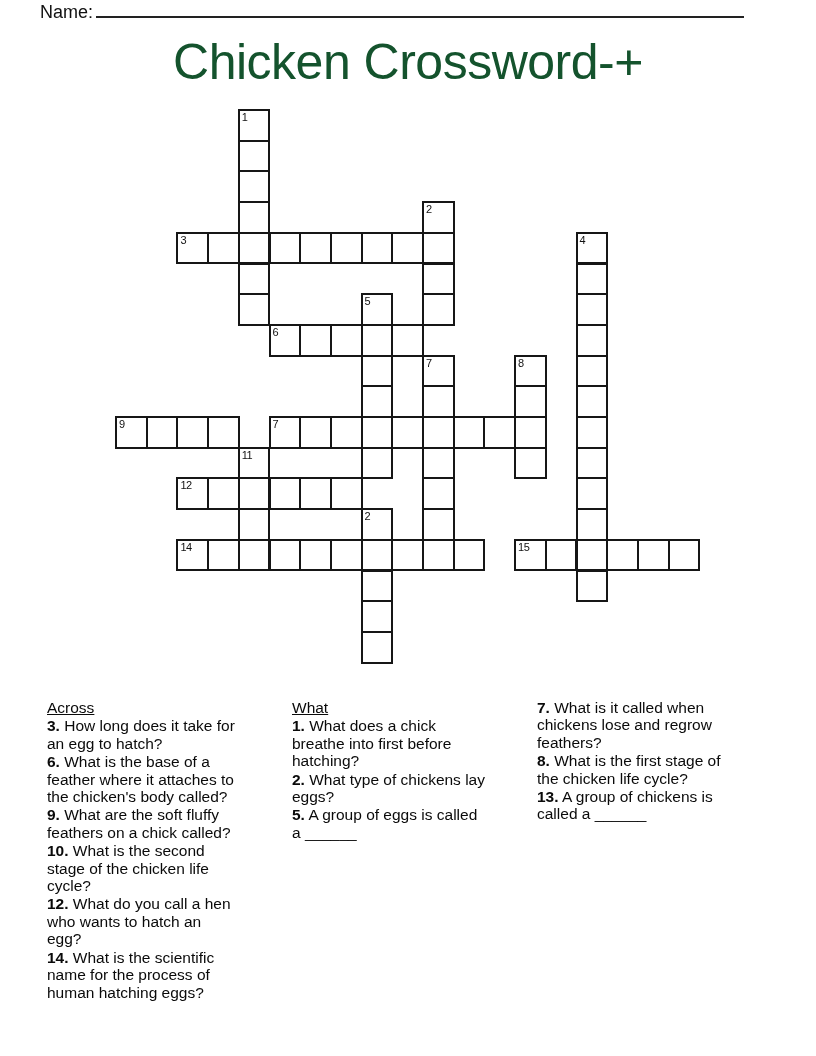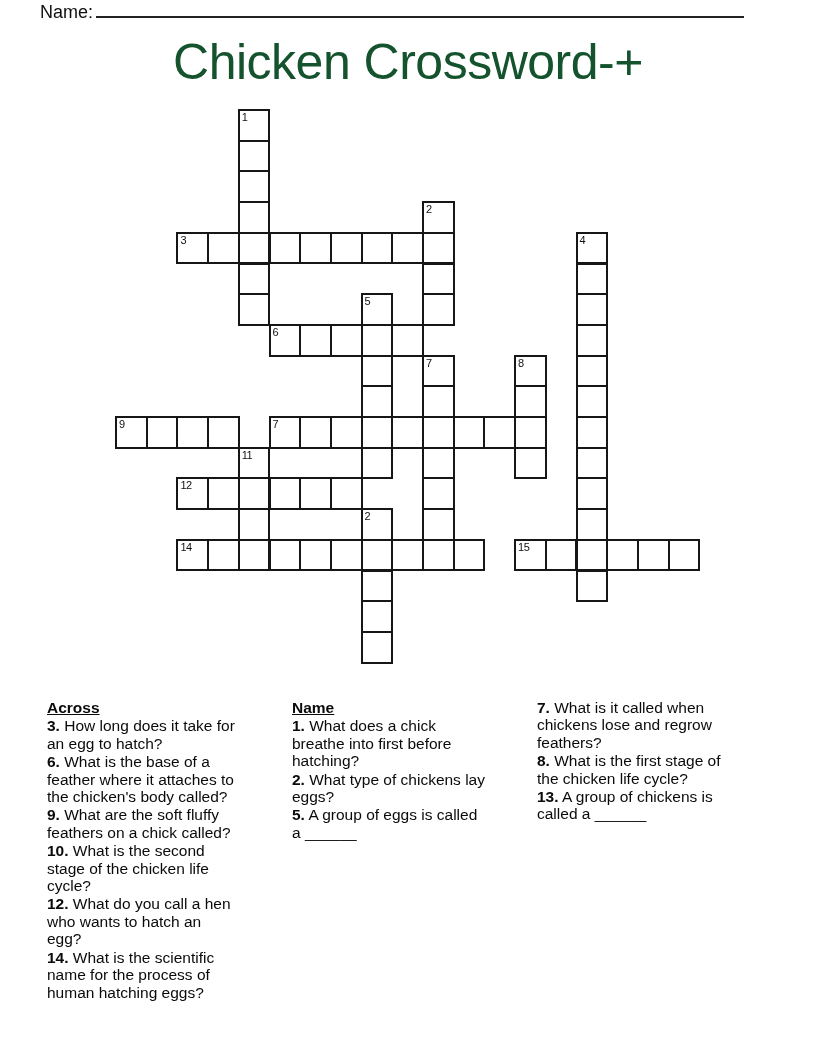--- a/index.html
+++ b/index.html
@@ -68,21 +68,21 @@
     top: 699px;
     width: 193px;
     font-size: 15.5px;
     line-height: 17.4px;
     color: #0a0a0a;
   }
   .clue-col-1 { left: 47px; }
   .clue-col-2 { left: 292px; }
   .clue-col-3 { left: 537px; }
   .clue-header {
-    font-weight: 700;
+    font-weight: 400;
     text-decoration: underline;
     margin: 0 0 1px 0;
   }
   .clue { margin: 0 0 1px 0; }
   .clue b { font-weight: 700; }
 </style>
 </head>
 <body>
 
 <div class="page">
@@ -216,21 +216,21 @@
     <div class="clue-col clue-col-1">
         <div class="clue-header">Across</div>
         <p class="clue"><b>3.</b> How long does it take for an egg to hatch?</p>
         <p class="clue"><b>6.</b> What is the base of a feather where it attaches to the chicken's body called?</p>
         <p class="clue"><b>9.</b> What are the soft fluffy feathers on a chick called?</p>
         <p class="clue"><b>10.</b> What is the second stage of the chicken life cycle?</p>
         <p class="clue"><b>12.</b> What do you call a hen who wants to hatch an egg?</p>
         <p class="clue"><b>14.</b> What is the scientific name for the process of human hatching eggs?</p>
       </div>
     <div class="clue-col clue-col-2">
-        <div class="clue-header">Name</div>
+        <div class="clue-header">What</div>
         <p class="clue"><b>1.</b> What does a chick breathe into first before hatching?</p>
         <p class="clue"><b>2.</b> What type of chickens lay eggs?</p>
         <p class="clue"><b>5.</b> A group of eggs is called a ______</p>
       </div>
     <div class="clue-col clue-col-3">
         <p class="clue"><b>7.</b> What is it called when chickens lose and regrow feathers?</p>
         <p class="clue"><b>8.</b> What is the first stage of the chicken life cycle?</p>
         <p class="clue"><b>13.</b> A group of chickens is called a ______</p>
       </div>
   </div>

